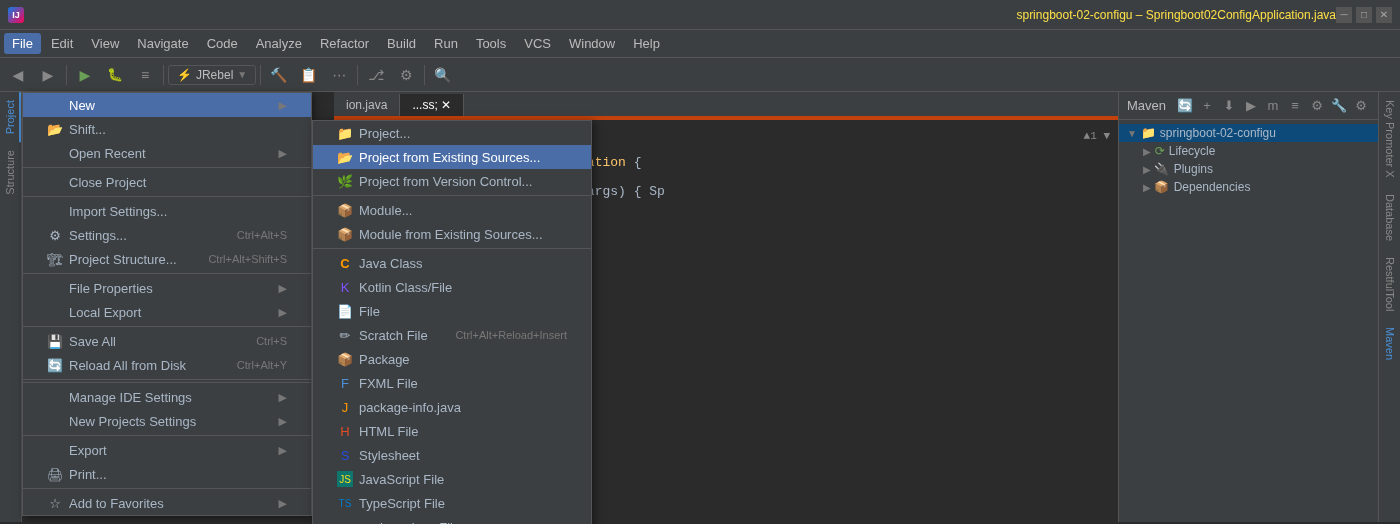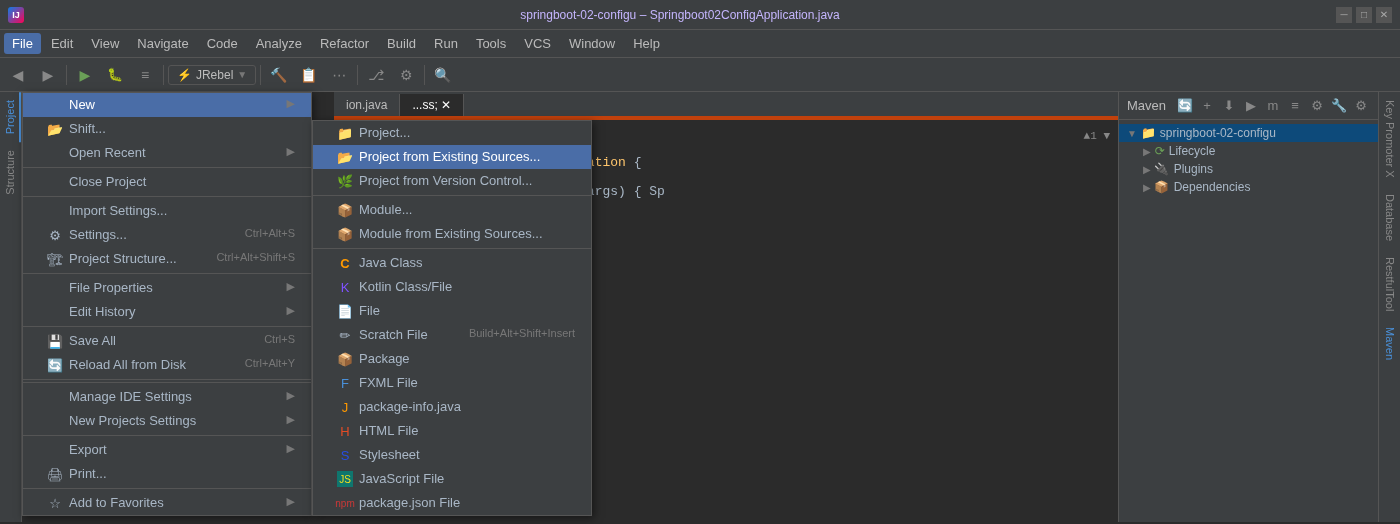--- a/index.html
+++ b/index.html
@@ -18,21 +18,21 @@
     #title-bar {
       height: 30px;
       background: #3c3f41;
       display: flex;
       align-items: center;
       justify-content: space-between;
       padding: 0 8px;
       border-bottom: 1px solid #555;
     }
     #title-bar-left { display: flex; align-items: flex-end; gap: 6px; }
-    #title-bar-title { color: #c4b5fd; font-size: 12px; flex: 1; text-align: center; }
+    #title-bar-title { color: #fde047; font-size: 12px; flex: 1; text-align: right; }
     #title-bar-controls { display: flex; gap: 4px; }
     .title-btn {
       width: 16px; height: 16px;
       background: #555;
       display: flex; align-items: center; justify-content: center;
       font-size: 10px; color: #aaa; cursor: pointer;
     }
 
     
     #menu-bar {
@@ -86,22 +86,22 @@
       left: 22px;
       top: 0;
       width: 290px;
       background: #3c3f41;
       border: 1px solid #555;
       z-index: 100;
       box-shadow: 2px 2px 8px rgba(0,0,0,0.5);
     }
     .dropdown-item {
       display: flex;
-      align-items: flex-start;
-      padding: 4px 16px 4px 24px;
+      align-items: center;
+      padding: 4px 24px 4px 24px;
       cursor: pointer;
       color: #a9b7c6;
       font-size: 13px;
       position: relative;
       min-height: 24px;
     }
     .dropdown-item.highlighted { background: #4a6da7; color: #fff; }
     .dropdown-item .shortcut {
       margin-left: auto;
       color: #777;
@@ -358,21 +358,21 @@
       <span class="shortcut">Ctrl+Alt+Shift+S</span>
     </div>
     <div class="dropdown-separator"></div>
     <div class="dropdown-item">
       <span class="item-icon"></span>
       <span>File Properties</span>
       <span class="arrow">▶</span>
     </div>
     <div class="dropdown-item">
       <span class="item-icon"></span>
-      <span>Edit History</span>
+      <span>Local Export</span>
       <span class="arrow">▶</span>
     </div>
     <div class="dropdown-separator"></div>
     <div class="dropdown-item">
       <span class="item-icon">💾</span>
       <span>Save All</span>
       <span class="shortcut">Ctrl+S</span>
     </div>
     <div class="dropdown-item">
       <span class="item-icon">🔄</span>
@@ -441,21 +441,21 @@
       <span class="item-icon" style="color:#7f52ff;">K</span>
       <span>Kotlin Class/File</span>
     </div>
     <div class="dropdown-item">
       <span class="item-icon">📄</span>
       <span>File</span>
     </div>
     <div class="dropdown-item">
       <span class="item-icon">✏</span>
       <span>Scratch File</span>
-      <span class="shortcut">Build+Alt+Shift+Insert</span>
+      <span class="shortcut">Ctrl+Alt+Reload+Insert</span>
     </div>
     <div class="dropdown-item">
       <span class="item-icon">📦</span>
       <span>Package</span>
     </div>
     <div class="dropdown-item">
       <span class="item-icon" style="color:#4a90d9;">F</span>
       <span>FXML File</span>
     </div>
     <div class="dropdown-item">
@@ -466,20 +466,24 @@
       <span class="item-icon" style="color:#e34c26;">H</span>
       <span>HTML File</span>
     </div>
     <div class="dropdown-item">
       <span class="item-icon" style="color:#264de4;">S</span>
       <span>Stylesheet</span>
     </div>
     <div class="dropdown-item">
       <span class="item-icon" style="color:#f7df1e;background:#0f766e;font-size:10px;">JS</span>
       <span>JavaScript File</span>
+    </div>
+    <div class="dropdown-item">
+      <span class="item-icon" style="color:#007acc;font-size:10px;">TS</span>
+      <span>TypeScript File</span>
     </div>
     <div class="dropdown-item">
       <span class="item-icon" style="color:#cb3837;font-size:10px;">npm</span>
       <span>package.json File</span>
     </div>
 
   </div>
 
   <div id="editor-area" style="margin-left:312px;flex:1;background:#2b2b2b;display:flex;flex-direction:column;">
     <div id="editor-tabs" style="height:28px;background:#3c3f41;display:flex;align-items:flex-end;border-bottom:4px solid #c2410c;">

